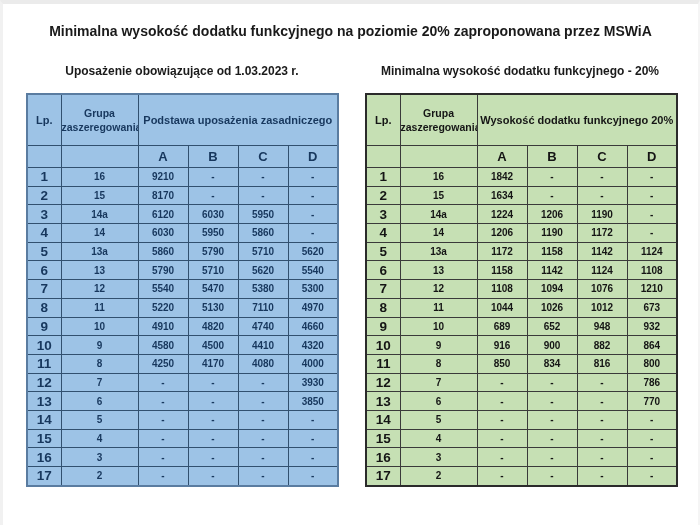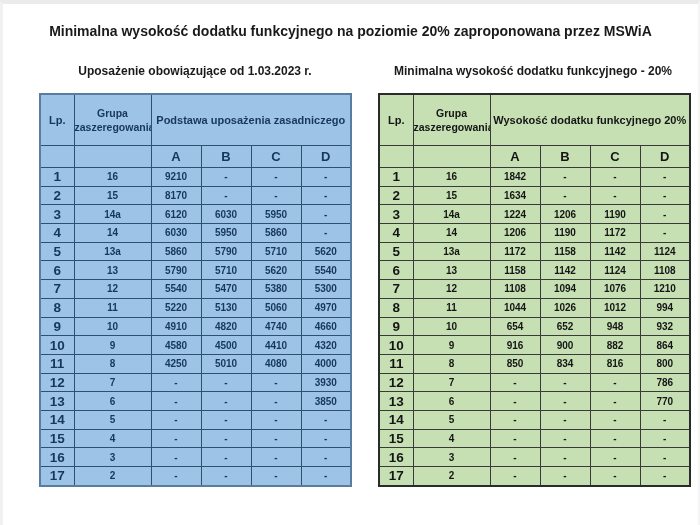--- a/index.html
+++ b/index.html
@@ -18,21 +18,21 @@
     margin-top:14px;
     text-align:center;
     font-size:14px;
     font-weight:bold;
     color:#1a1a1a;
     line-height:26px;
     padding:0 20px;
   }
   .subtitle-row, .table-row-wrap {
     display:flex;
-    padding-left:36px;
+    padding-left:23px;
     gap:26px;
   }
   .subtitle-row { margin-top:20px; }
   .subtitle {
     width:312px;
     text-align:center;
     font-size:12px;
     font-weight:bold;
     color:#1a1a1a;
   }
@@ -157,21 +157,21 @@
             <td class="val-cell">5540</td>
             <td class="val-cell">5470</td>
             <td class="val-cell">5380</td>
             <td class="val-cell">5300</td>
           </tr>
           <tr>
             <td class="lp-cell">8</td>
             <td class="val-cell">11</td>
             <td class="val-cell">5220</td>
             <td class="val-cell">5130</td>
-            <td class="val-cell">5060</td>
+            <td class="val-cell">7110</td>
             <td class="val-cell">4970</td>
           </tr>
           <tr>
             <td class="lp-cell">9</td>
             <td class="val-cell">10</td>
             <td class="val-cell">4910</td>
             <td class="val-cell">4820</td>
             <td class="val-cell">4740</td>
             <td class="val-cell">4660</td>
           </tr>
@@ -180,21 +180,21 @@
             <td class="val-cell">9</td>
             <td class="val-cell">4580</td>
             <td class="val-cell">4500</td>
             <td class="val-cell">4410</td>
             <td class="val-cell">4320</td>
           </tr>
           <tr>
             <td class="lp-cell">11</td>
             <td class="val-cell">8</td>
             <td class="val-cell">4250</td>
-            <td class="val-cell">5010</td>
+            <td class="val-cell">4170</td>
             <td class="val-cell">4080</td>
             <td class="val-cell">4000</td>
           </tr>
           <tr>
             <td class="lp-cell">12</td>
             <td class="val-cell">7</td>
             <td class="val-cell">-</td>
             <td class="val-cell">-</td>
             <td class="val-cell">-</td>
             <td class="val-cell">3930</td>
@@ -322,26 +322,26 @@
             <td class="val-cell">1094</td>
             <td class="val-cell">1076</td>
             <td class="val-cell">1210</td>
           </tr>
           <tr>
             <td class="lp-cell">8</td>
             <td class="val-cell">11</td>
             <td class="val-cell">1044</td>
             <td class="val-cell">1026</td>
             <td class="val-cell">1012</td>
-            <td class="val-cell">994</td>
+            <td class="val-cell">673</td>
           </tr>
           <tr>
             <td class="lp-cell">9</td>
             <td class="val-cell">10</td>
-            <td class="val-cell">654</td>
+            <td class="val-cell">689</td>
             <td class="val-cell">652</td>
             <td class="val-cell">948</td>
             <td class="val-cell">932</td>
           </tr>
           <tr>
             <td class="lp-cell">10</td>
             <td class="val-cell">9</td>
             <td class="val-cell">916</td>
             <td class="val-cell">900</td>
             <td class="val-cell">882</td>

